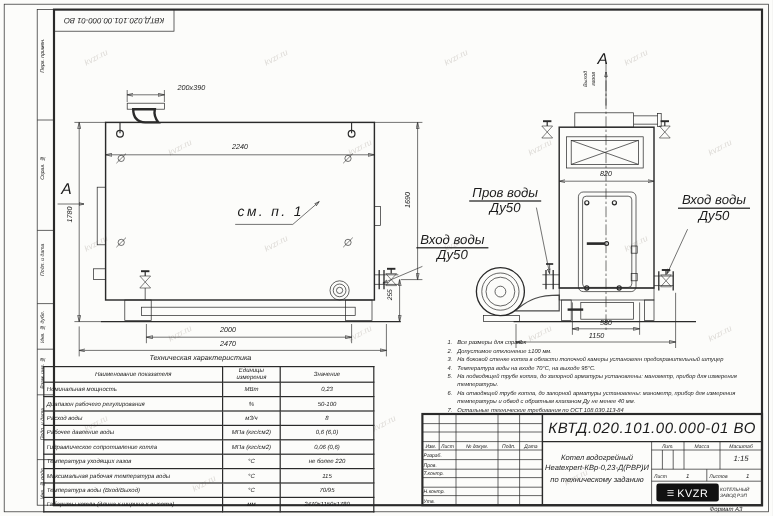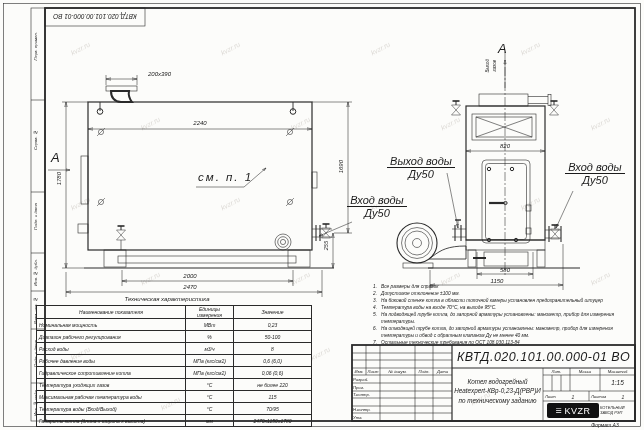--- a/index.html
+++ b/index.html
@@ -275,21 +275,21 @@
   <span class="t c" style="left:492px;top:266.5px;width:26px;font-size:6px">580</span>
   <span class="t c" style="left:481px;top:277.5px;width:32px;font-size:6px">1150</span>
 
   <span class="t" style="left:51px;top:150px;font-size:13px">А</span>
   <span class="t" style="left:498px;top:41px;font-size:13px">А</span>
   <span class="vdim" style="left:485px;top:59px;font-size:4.5px">Выход</span>
   <span class="vdim" style="left:492px;top:60px;font-size:4.5px">газов</span>
   <span class="t" style="left:198px;top:171px;font-size:11.5px;letter-spacing:2px">см. п. 1</span>
 
   <div class="lbl" style="left:383px;top:155px;width:76px">
-    <span class="u">Выход воды</span><br>
+    <span class="u">Пров воды</span><br>
     <span>Ду50</span>
   </div>
   <div class="lbl" style="left:558px;top:161px;width:74px">
     <span class="u">Вход воды</span><br>
     <span>Ду50</span>
   </div>
   <div class="lbl" style="left:341px;top:194px;width:72px">
     <span class="u">Вход воды</span><br>
     <span>Ду50</span>
   </div>

